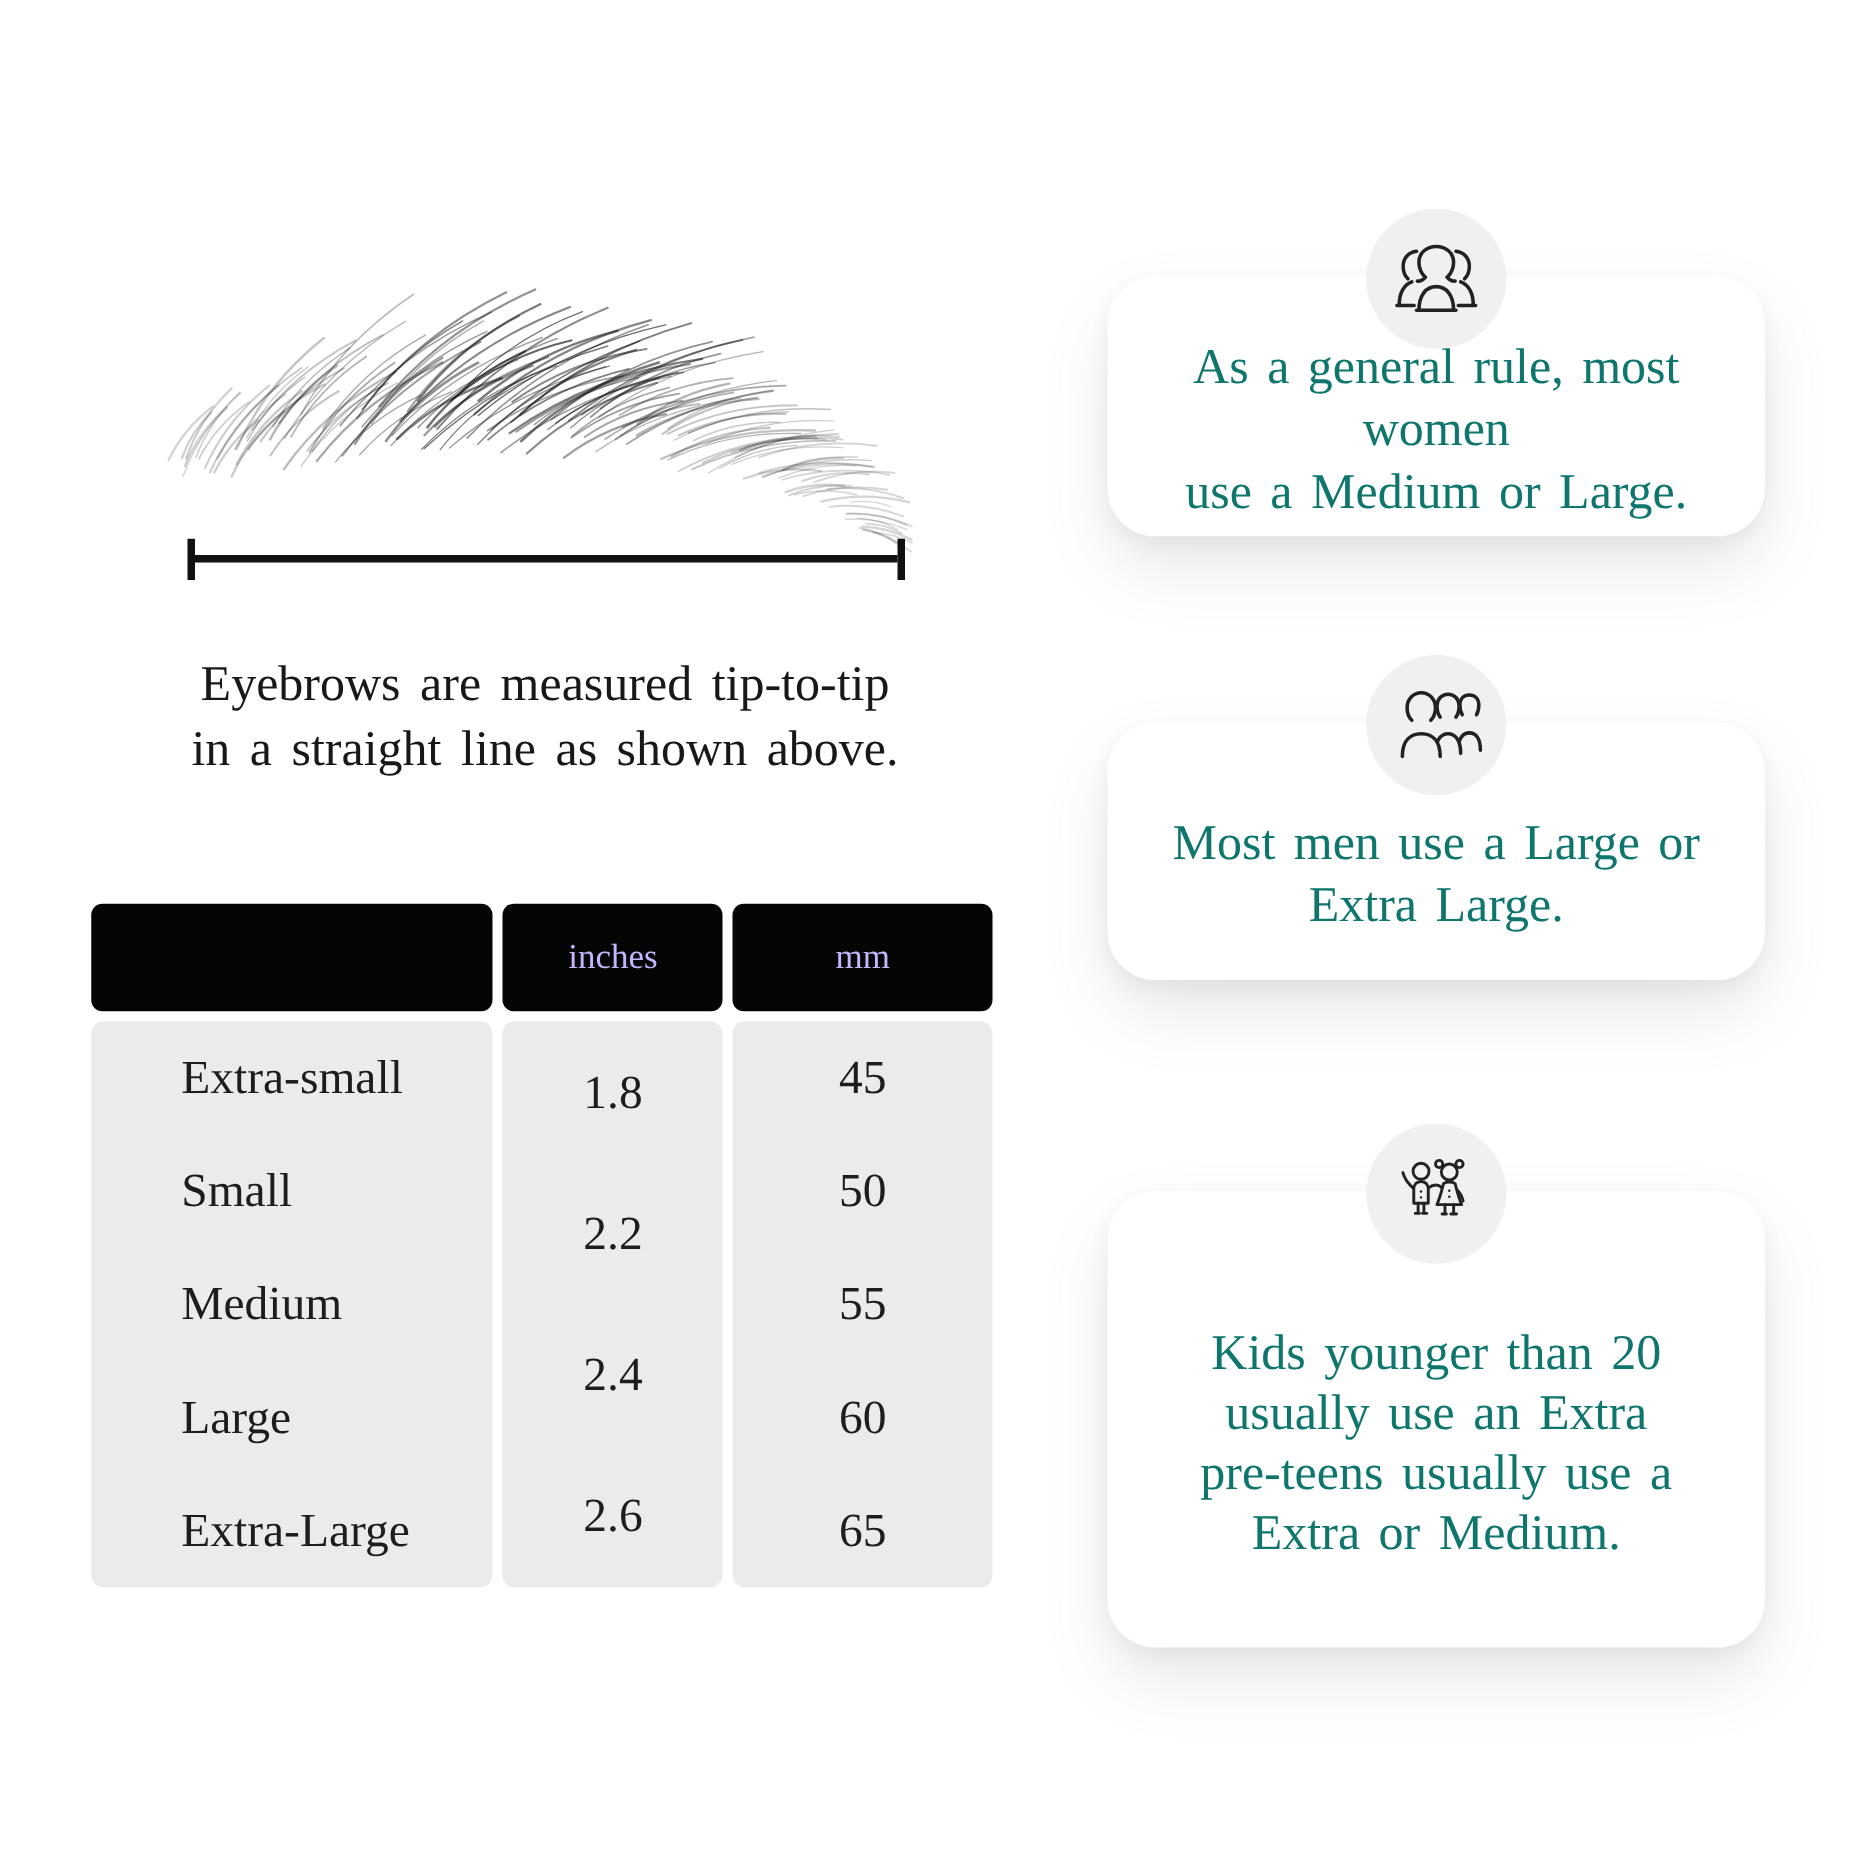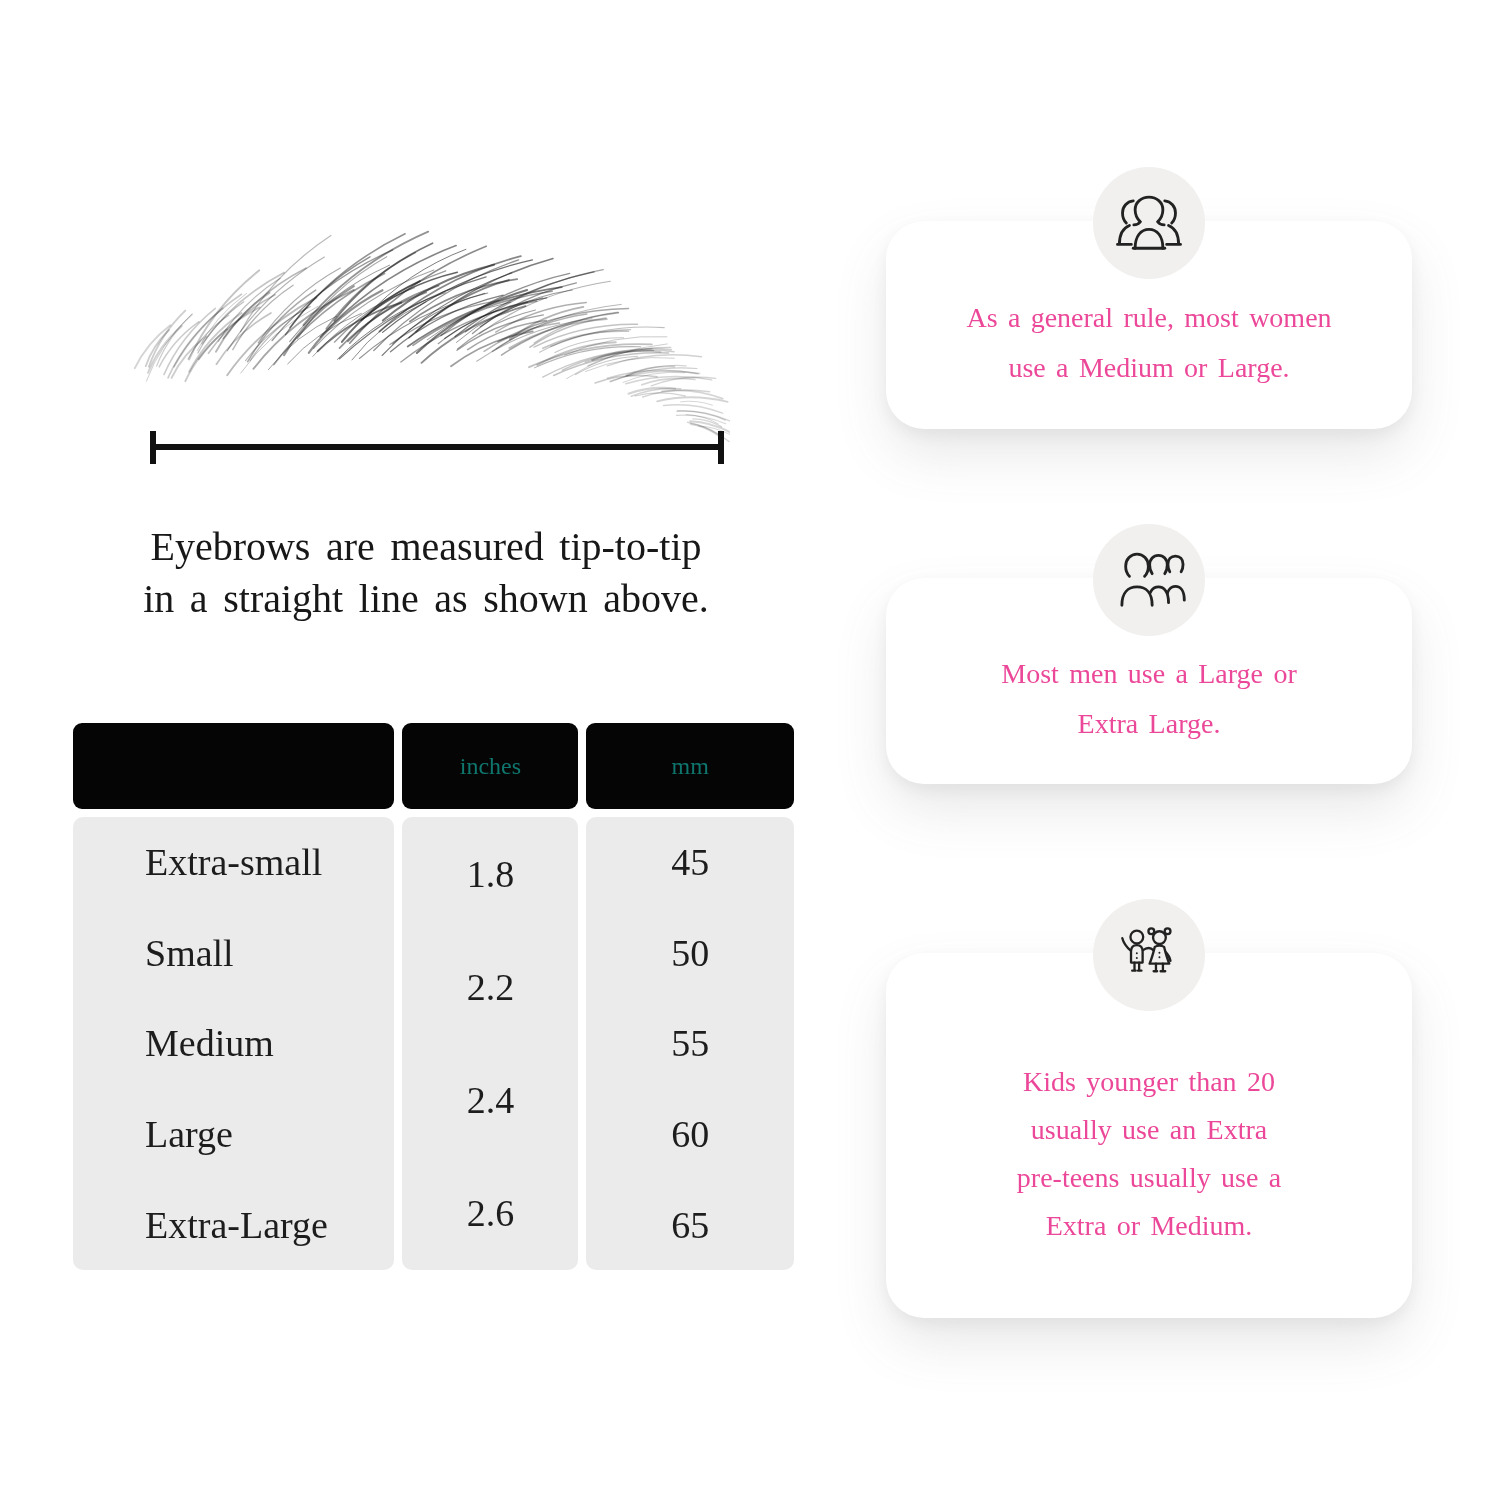--- a/index.html
+++ b/index.html
@@ -5,40 +5,40 @@
   html,body{margin:0;padding:0;background:#ffffff;}
   .canvas{
     position:relative;width:1500px;height:1500px;background:#ffffff;overflow:hidden;
     font-family:"Liberation Serif","DejaVu Serif",serif;color:#1c1c1c;
   }
   
   .brow-svg{position:absolute;left:118px;top:220px;width:612px;height:226px;}
   .measure-line{position:absolute;left:150px;top:431px;width:562px;height:33px;
     border-left:6px solid #111;border-right:6px solid #111;}
   .measure-line .bar{position:absolute;left:0;right:0;top:13px;height:6px;background:#111;}
-  .caption{position:absolute;left:110px;top:521px;width:632px;text-align:center;
+  .caption{position:absolute;left:120px;top:521px;width:632px;text-align:center;
     font-size:40px;line-height:52px;word-spacing:0.14em;color:#181818;}
   
   .size-table{position:absolute;left:73px;top:723px;width:721px;display:flex;gap:8px;}
   .tcol{display:flex;flex-direction:column;}
   .tcol.c1{width:336px;}
   .tcol.c2{width:184px;}
   .tcol.c3{width:217px;text-align:center;}
-  .thead{height:86px;border-radius:9px;background:#050505;color:#0f766e;
-    display:flex;align-items:center;justify-content:center;font-size:24px;}
+  .thead{height:86px;border-radius:9px;background:#050505;color:#c4b5fd;
+    display:flex;align-items:center;justify-content:center;font-size:28px;}
   .tbody{margin-top:8px;height:453px;border-radius:10px;background:#ebebeb;
     display:flex;flex-direction:column;}
   .tcell{flex:1;display:flex;align-items:center;font-size:38px;color:#1d1d1d;}
   .c1 .tcell{padding-left:72px;justify-content:flex-start;}
   .c2 .tcell,.c3 .tcell{justify-content:center;}
   
   .card{position:absolute;left:886px;width:526px;background:#ffffff;border-radius:38px;
     box-shadow:0 26px 55px -4px rgba(100,100,100,0.16),0 6px 16px rgba(0,0,0,0.05);
     display:flex;flex-direction:column;align-items:center;justify-content:center;
-    text-align:center;font-size:28px;color:#ec4899;word-spacing:0.12em;
+    text-align:center;font-size:40px;color:#0f766e;word-spacing:0.12em;
     padding:60px 26px 24px 26px;box-sizing:border-box;}
   .card .cline{line-height:50px;}
   .card.k .cline{line-height:48px;}
   .card1{top:221px;height:208px;}
   .card2{top:578px;height:206px;}
   .card3{top:953px;height:365px;}
   .icon-circle{position:absolute;width:112px;height:112px;border-radius:50%;
     background:#f1f0ee;left:1093px;display:flex;align-items:center;justify-content:center;}
   .circle1{top:167px;}
   .circle2{top:524px;}

